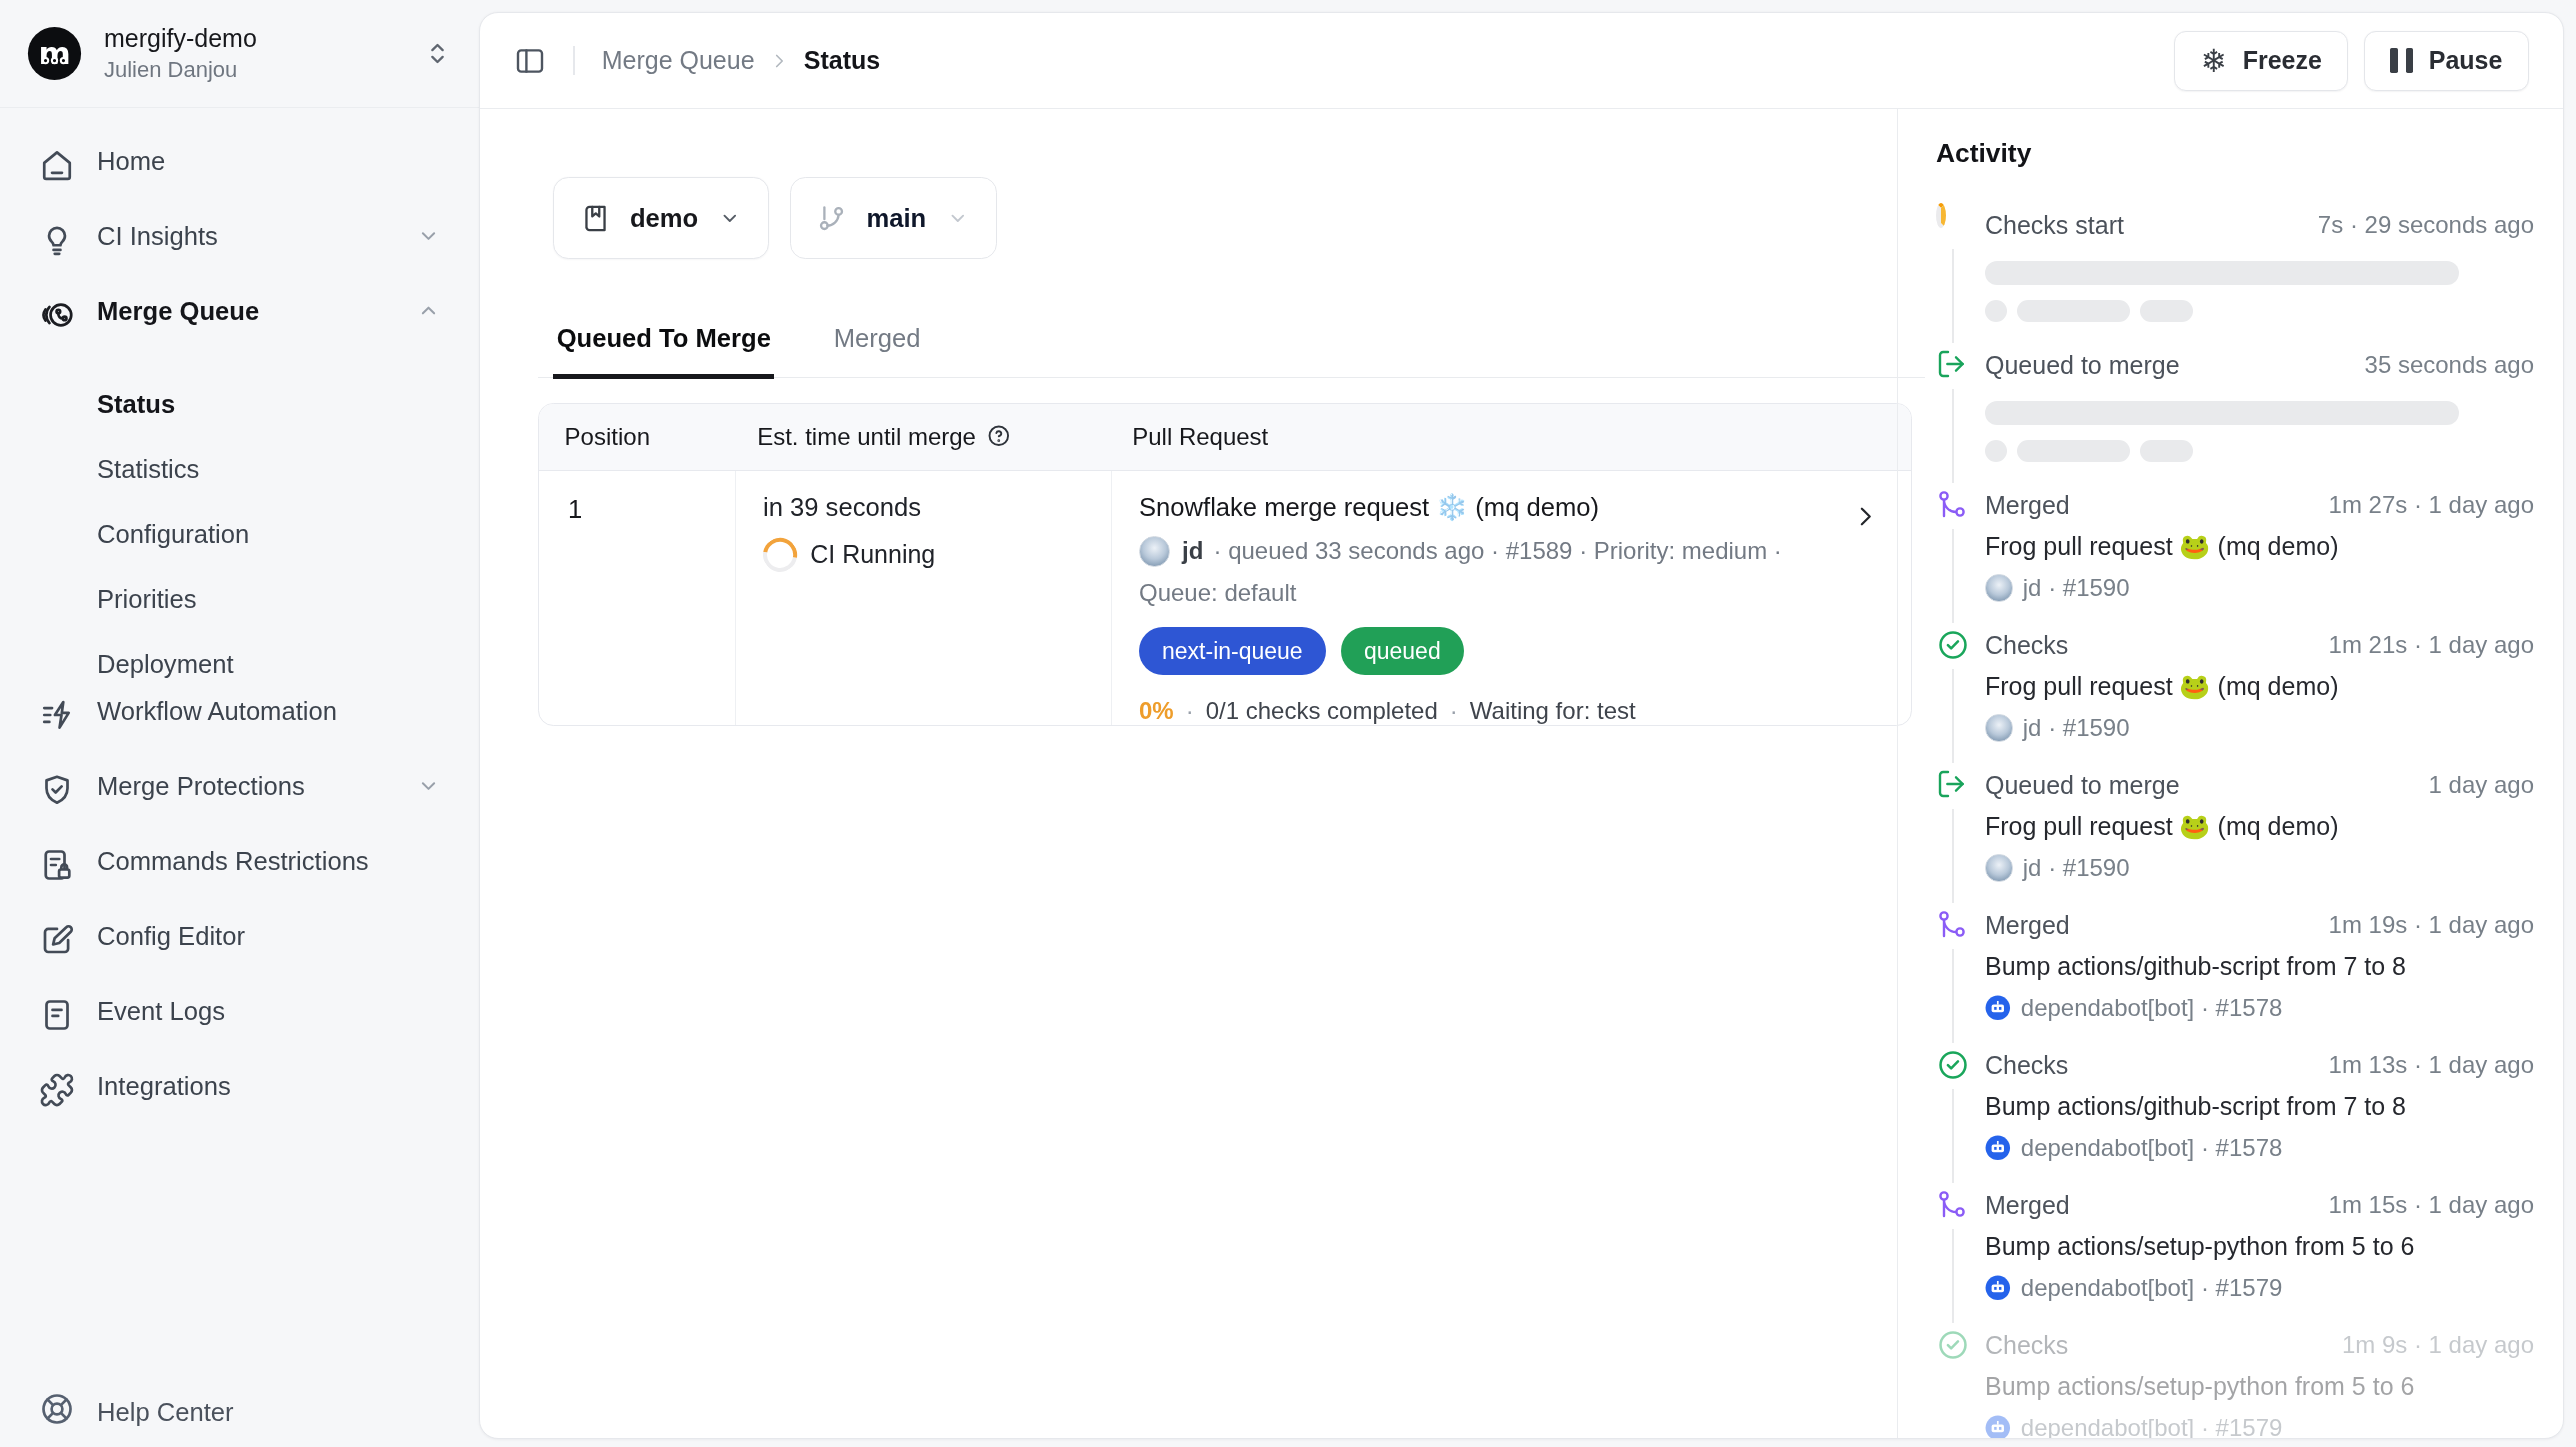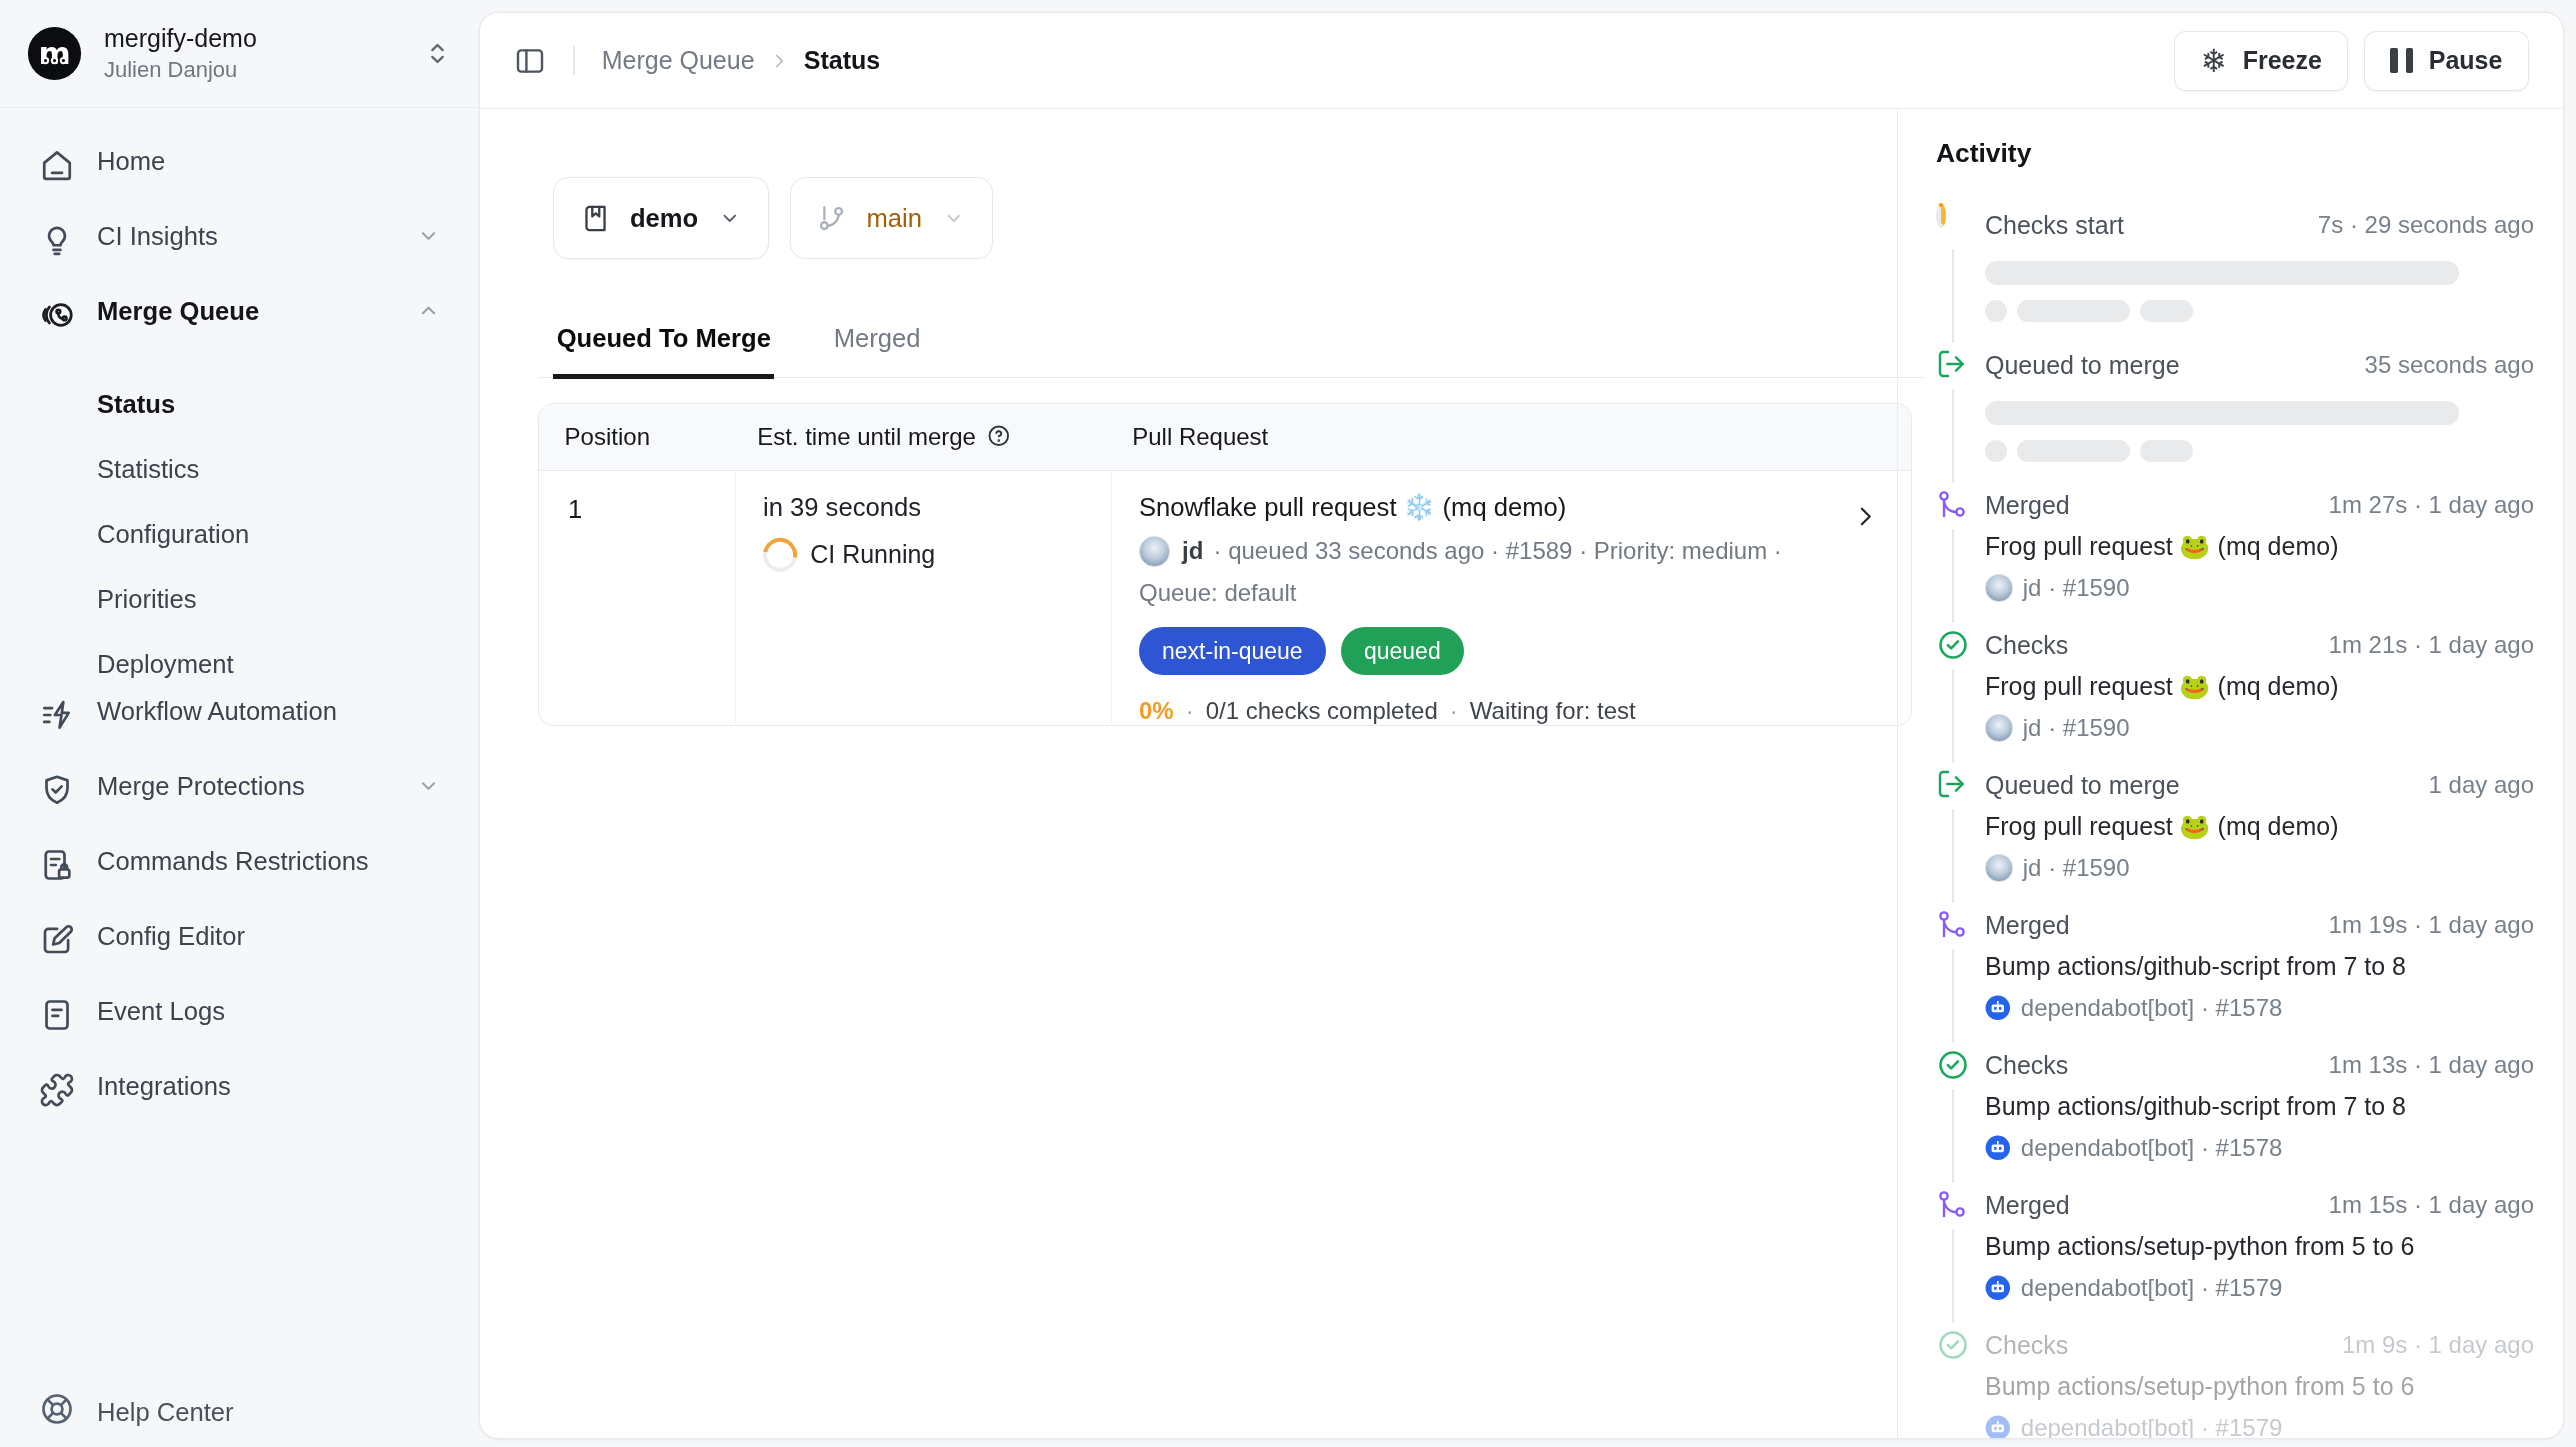--- a/index.html
+++ b/index.html
@@ -56,21 +56,21 @@
 
   
   .filters{display:flex;gap:20.5px;margin-left:15.3px}
   .select{height:80px;border:0.9px solid #e5e7eb;border-radius:15.3px;background:#fff;display:flex;align-items:center;
     padding:0 25.6px;font-size:25.6px;box-shadow:0 0.9px 1.7px rgba(16,24,40,.04);cursor:pointer}
   .select .sic{width:31px;height:31px;color:#3a3f46}
   .select .slabel{margin:0 19px;font-weight:600;color:#17181c}
   .select .chev{color:#565d66}
   .select.disabled{box-shadow:none}
   .select.disabled .sic{color:#aab1ba}
-  .select.disabled .slabel{color:#a16207;font-weight:400}
+  .select.disabled .slabel{color:#0f172a;font-weight:700}
   .select.disabled .chev{color:#c3c8cf}
 
   
   .tabs{margin-top:65px;width:1372px;border-bottom:1.7px solid #e9ebee;display:flex;padding-left:15.3px}
   .tab{font-size:25.6px;padding:0 3.4px 20.5px;cursor:pointer}
   .tab.active{font-weight:600;color:#0b0c0e;border-bottom:5.1px solid #17181c;margin-bottom:-1.7px}
   .tab.inactive{color:#737a84;margin-left:56px}
 
   
   .table{margin-top:25.6px;width:1372px;border:0.9px solid #e7e9ee;border-radius:15.3px;overflow:hidden;background:#fff}
@@ -388,21 +388,21 @@
         <div class="trow">
           <div class="td1">1</div>
           <div class="td2">
             <div>in 39 seconds</div>
             <div class="ci">
               <span class="spin-sm"></span>
               <span>CI Running</span>
             </div>
           </div>
           <div class="td3">
-            <div class="pr-title">Snowflake pull request ❄️ (mq demo)</div>
+            <div class="pr-title">Snowflake merge request ❄️ (mq demo)</div>
             <div class="pr-meta">
               <span class="avatar"></span>
               <span class="pr-author">jd</span>
               <span>· queued 33 seconds ago  ·  #1589  ·  Priority: medium  ·</span>
             </div>
             <div class="pr-queue">Queue: default</div>
             <div class="badges">
               <span class="badge blue">next-in-queue</span>
               <span class="badge green">queued</span>
             </div>

